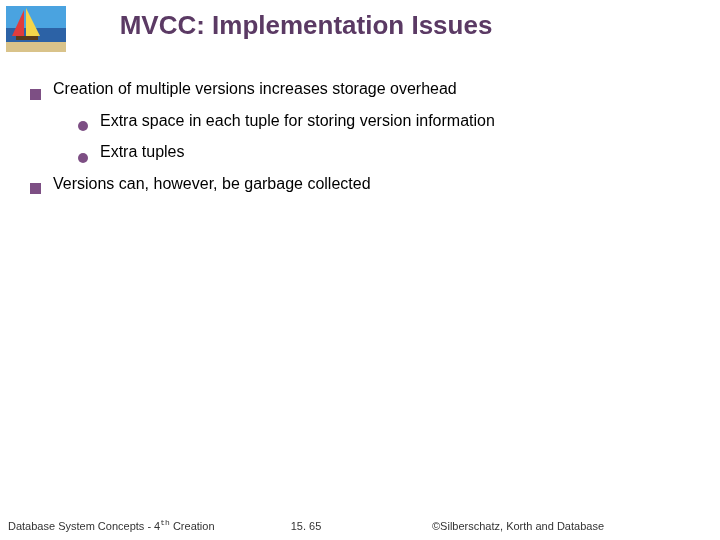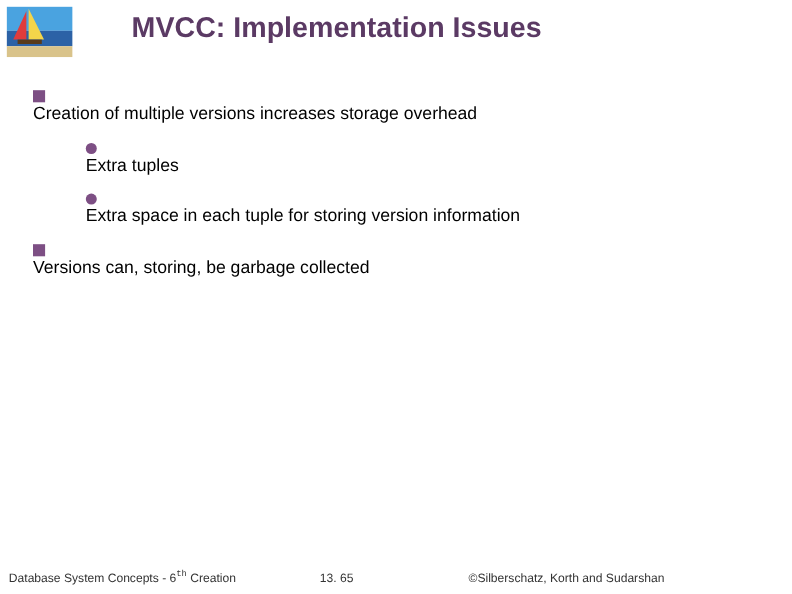--- a/index.html
+++ b/index.html
@@ -38,23 +38,22 @@
     position: absolute;
     top: 78px;
     left: 30px;
     right: 28px;
     font-size: 16px;
     color: #000;
     line-height: 1.35;
   }
   .row {
     display: flex;
-    align-items: flex-start;
+    align-items: flex-end;
     margin-bottom: 10px;
-    flex-direction: column;
   }
   .row.nested {
     margin-left: 48px;
     margin-bottom: 10px;
   }
   .sq {
     width: 11px;
     height: 11px;
     background: #7d4f84;
     flex: 0 0 11px;
@@ -105,37 +104,37 @@
 
   <div class="content">
 
     <div class="row">
       <div class="sq"></div>
       <div class="txt">Creation of multiple versions increases storage overhead</div>
     </div>
 
     <div class="row nested">
       <div class="ci"></div>
-      <div class="txt">Extra tuples</div>
+      <div class="txt">Extra space in each tuple for storing version information</div>
     </div>
 
     <div class="row nested">
       <div class="ci"></div>
-      <div class="txt">Extra space in each tuple for storing version information</div>
+      <div class="txt">Extra tuples</div>
     </div>
 
     <div class="row">
       <div class="sq"></div>
-      <div class="txt">Versions can, storing, be garbage collected</div>
+      <div class="txt">Versions can, however, be garbage collected</div>
     </div>
 
 
   </div>
 
   <div class="footer">
     <div class="fl">
-      <span>Database System Concepts - 6</span><span class="sup">th</span><span> Creation</span>
+      <span>Database System Concepts - 4</span><span class="sup">th</span><span> Creation</span>
     </div>
-    <div class="fc">13. 65</div>
-    <div class="fr">©Silberschatz, Korth and Sudarshan</div>
+    <div class="fc">15. 65</div>
+    <div class="fr">©Silberschatz, Korth and Database</div>
   </div>
 
 </div>
 
 </body></html>

